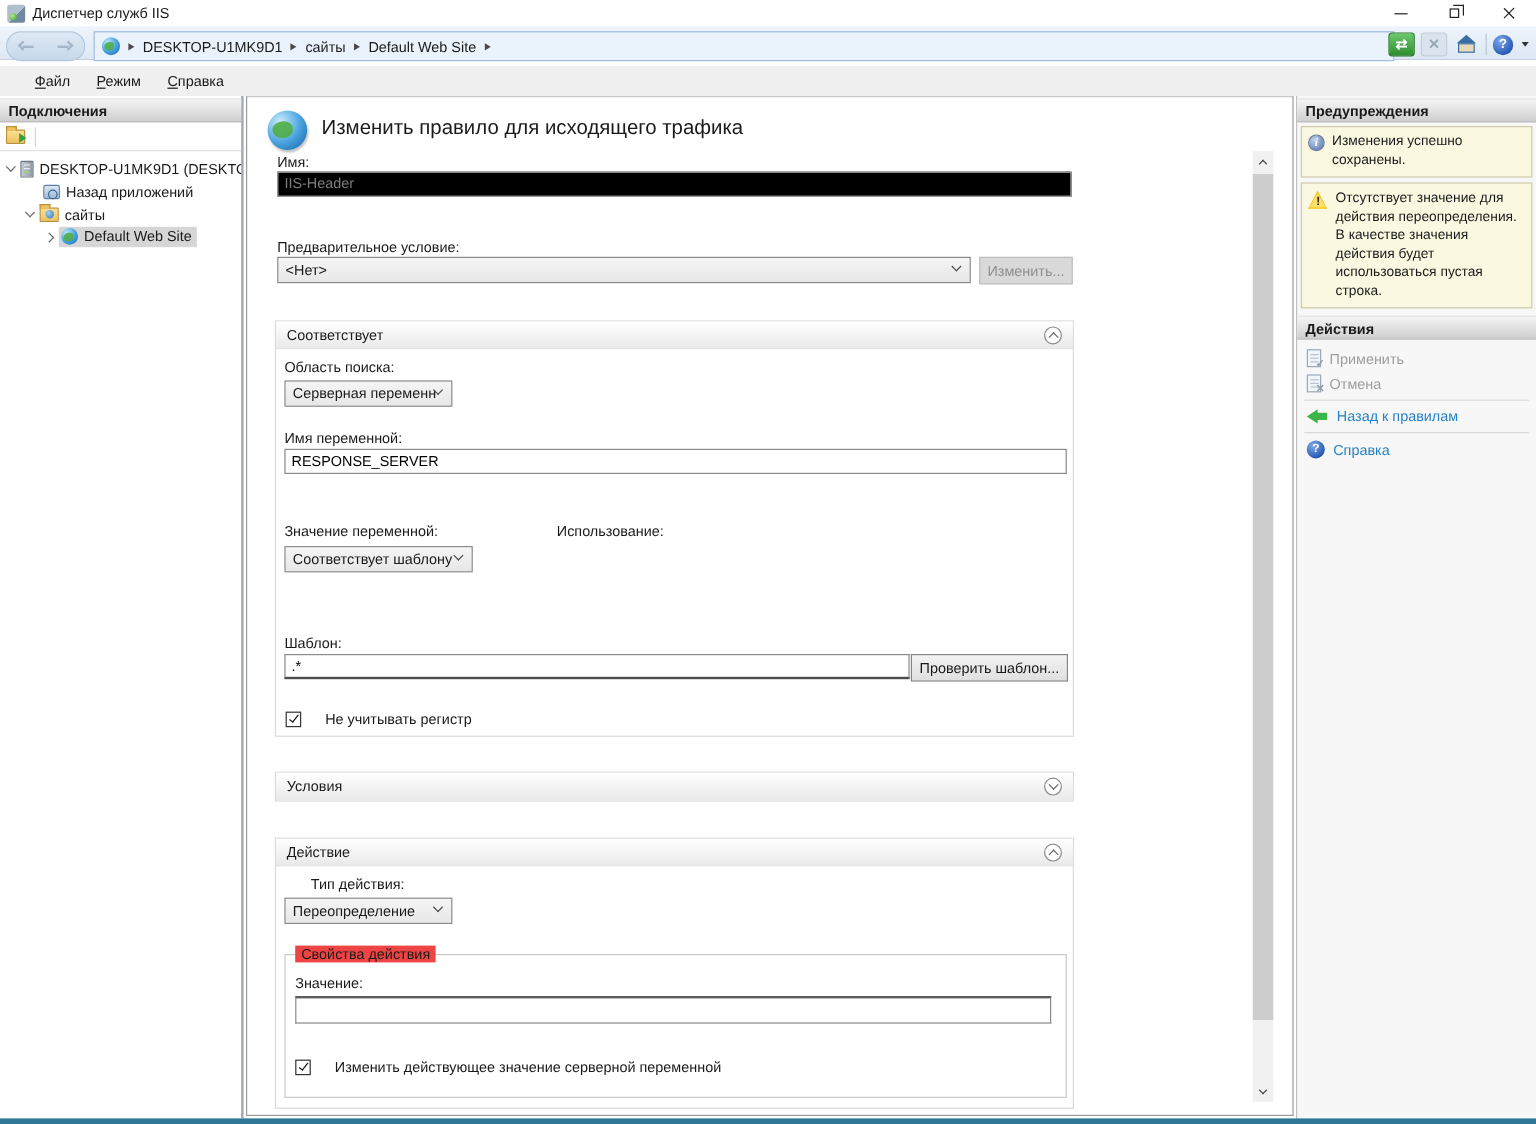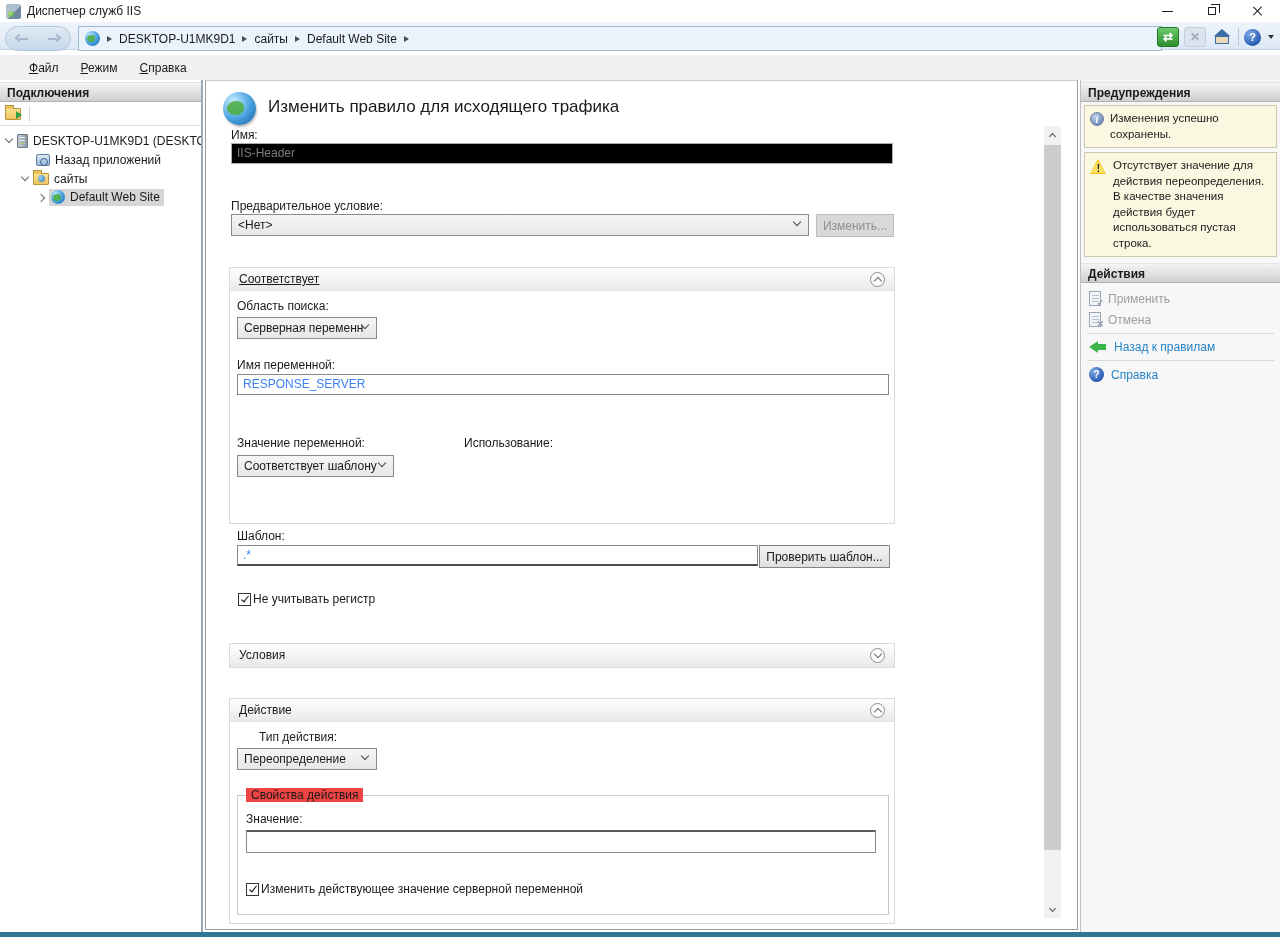--- a/index.html
+++ b/index.html
@@ -85,32 +85,32 @@
   .fg-dot { position:absolute; left:4px; top:1px; width:7px; height:7px; border-radius:50%; background:radial-gradient(circle at 35% 35%,#9fd0f0,#2d77b8); }
   .tree-label { overflow:hidden; text-overflow:clip; }
   .tree-row.selected .sel-wrap { background:#d6d6d6; padding:1px 4px 2px 2px; display:flex; align-items:center; }
 
   
   .page-icon { position:absolute; left:17px; top:11px; width:33px; height:33px; border-radius:50%;
     background:radial-gradient(circle at 32% 30%,#cdeeff 0%,#4aa3e0 52%,#135f9e 100%); box-shadow:1px 2px 2px rgba(0,0,0,.25); }
   .page-icon::after { content:""; position:absolute; left:4px; top:9px; width:17px; height:14px; border-radius:55% 45% 50% 50%; background:#4fae46; opacity:.9; }
   .page-title { position:absolute; left:62px; top:16px; font-size:17px; }
   .flabel { position:absolute; font-size:12px; }
-  .tinput { position:absolute; height:21px; border:1px solid #8a8a8a; background:#fff; padding:2px 5px; font-size:12px; font-family:"Liberation Sans",sans-serif; color:#3b82f6; }
+  .tinput { position:absolute; height:21px; border:1px solid #8a8a8a; background:#fff; padding:2px 5px; font-size:12px; font-family:"Liberation Sans",sans-serif; color:#000000; }
   .tinput.disabled { background:#000000; color:#7d7d7d; border-color:#adadad; }
   .select { position:absolute; height:22px; border:1px solid #8a8a8a; background:linear-gradient(#f5f5f5,#e7e7e7); padding:3px 20px 0 6px; cursor:pointer; white-space:nowrap; overflow:hidden; }
   .select .chev { position:absolute; right:8px; top:7px; border-color:#4a4a4a; }
   .btn { position:absolute; height:23px; border:1px solid #858585; background:linear-gradient(#f3f3f3,#dfdfdf); text-align:center; padding-top:4px; cursor:pointer; font-size:12px; }
   .btn.disabled { background:#d9d9d9; border-color:#bdbdbd; color:#8f8f8f; cursor:default; }
 
   .section { position:absolute; left:23px; width:666px; border:1px solid #dadada; background:#fff; }
   .sec-header { height:23px; background:linear-gradient(#ffffff,#e9e9e9); border-bottom:1px solid #e3e3e3; position:relative; padding:4px 0 0 9px; cursor:pointer; }
   .sec-toggle { position:absolute; right:9px; top:4px; width:15px; height:15px; border-radius:50%; border:1px solid #8c8c8c; background:#fdfdfd; display:flex; align-items:center; justify-content:center; cursor:pointer; }
 
-  .checkbox-row { position:absolute; display:flex; align-items:center; gap:2px; }
+  .checkbox-row { position:absolute; display:flex; align-items:center; gap:20px; }
   .cb { width:13px; height:13px; border:1px solid #333; background:#fff; position:relative; flex:0 0 auto; }
   .cb .check { position:absolute; left:3.5px; top:0.5px; width:4px; height:8px; border-right:1.8px solid #111; border-bottom:1.8px solid #111; transform:rotate(38deg); }
 
   .groupbox { position:absolute; border:1px solid #c9c9c9; }
   .gb-legend { position:absolute; top:-8px; left:8px; background:#ef4444; padding:0 5px; font-size:12px; }
 
   
   .scrollbar { position:absolute; right:16px; top:45px; width:17px; height:792px; background:#f1f1f1; }
   .sb-btn { position:absolute; left:0; width:17px; height:17px; background:#f1f1f1; display:flex; align-items:center; justify-content:center; cursor:pointer; }
   .sb-up { top:0; } .sb-down { bottom:0; }
@@ -240,21 +240,21 @@
   <div class="flabel" style="left:25px; top:47px;">Имя:</div>
   <div class="tinput disabled" style="left:25px; top:62px; width:662px;">IIS-Header</div>
 
   <div class="flabel" style="left:25px; top:118px;">Предварительное условие:</div>
   <div class="select" style="left:25px; top:133px; width:578px;">
     <span>&lt;Нет&gt;</span>
     <span class="chev down"></span>
   </div>
   <div class="btn disabled" style="left:610px; top:133px; width:78px;">Изменить...</div>
 
-  <div class="section" style="top:186px; height:257px;text-decoration:underline;">
+  <div class="section" style="top:186px; height:347px;">
     <div class="sec-header">
       <span>Соответствует</span>
       <span class="sec-toggle">
           <span class="chev up"></span>
         </span>
     </div>
     <div class="flabel" style="left:7px; top:31px;">Область поиска:</div>
     <div class="select" style="left:7px; top:49px; width:140px;">
       <span>Серверная переменн</span>
       <span class="chev down"></span>

